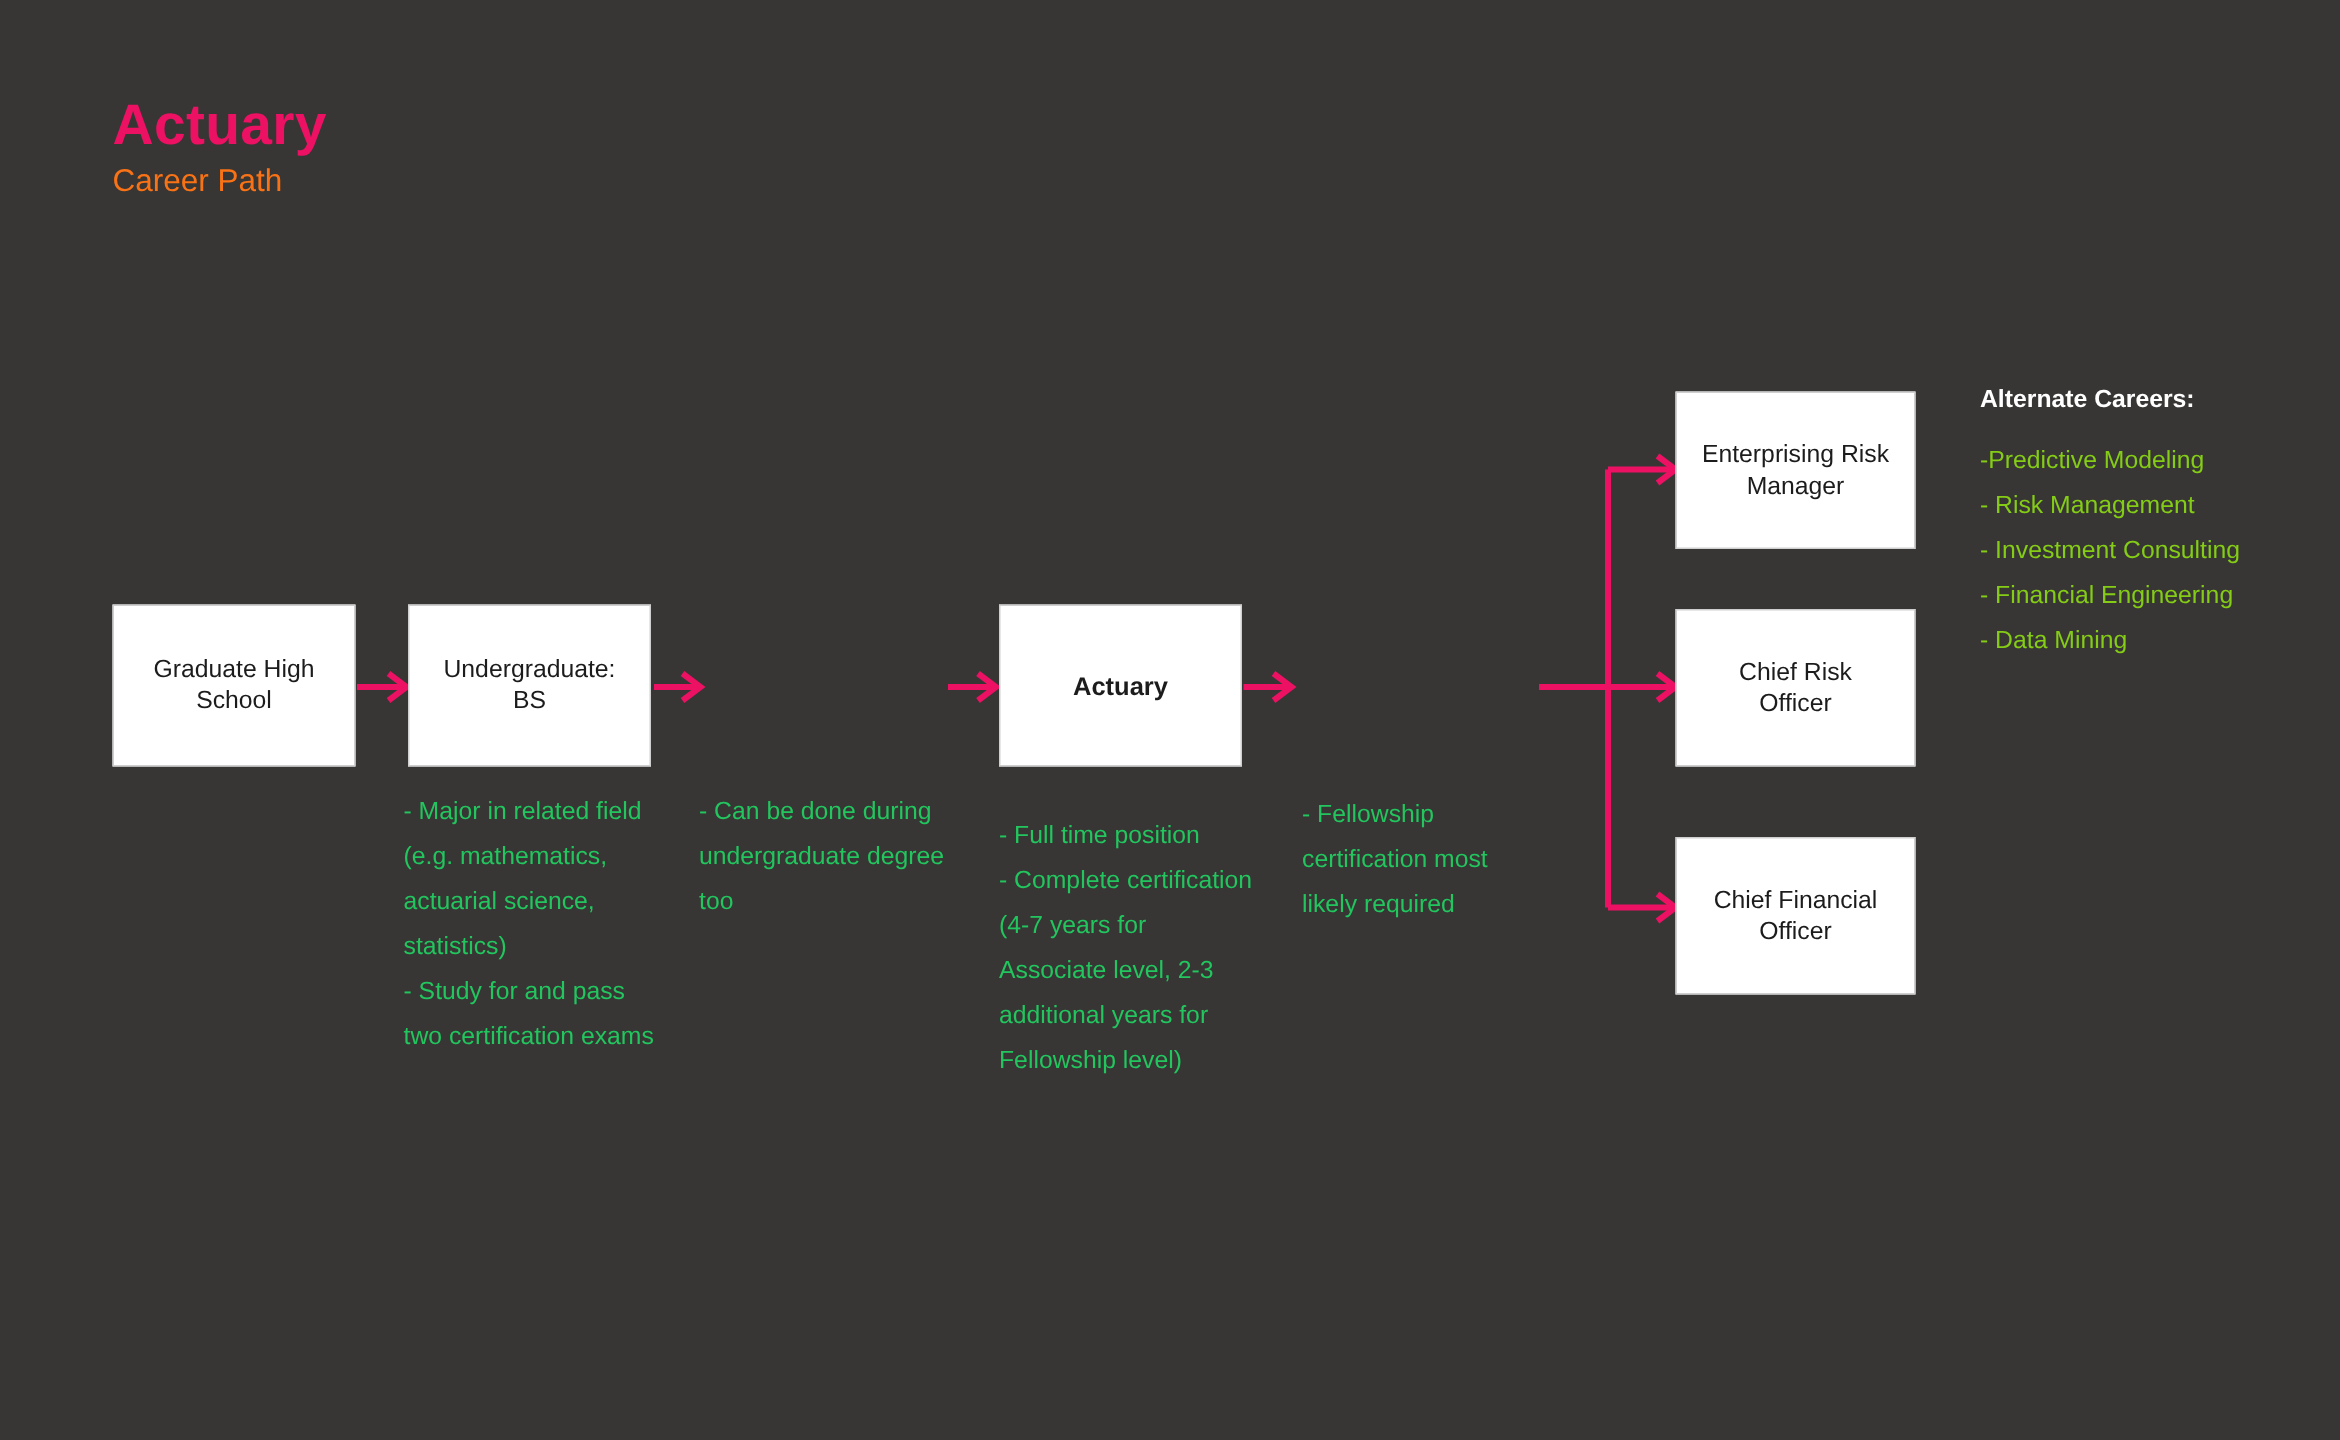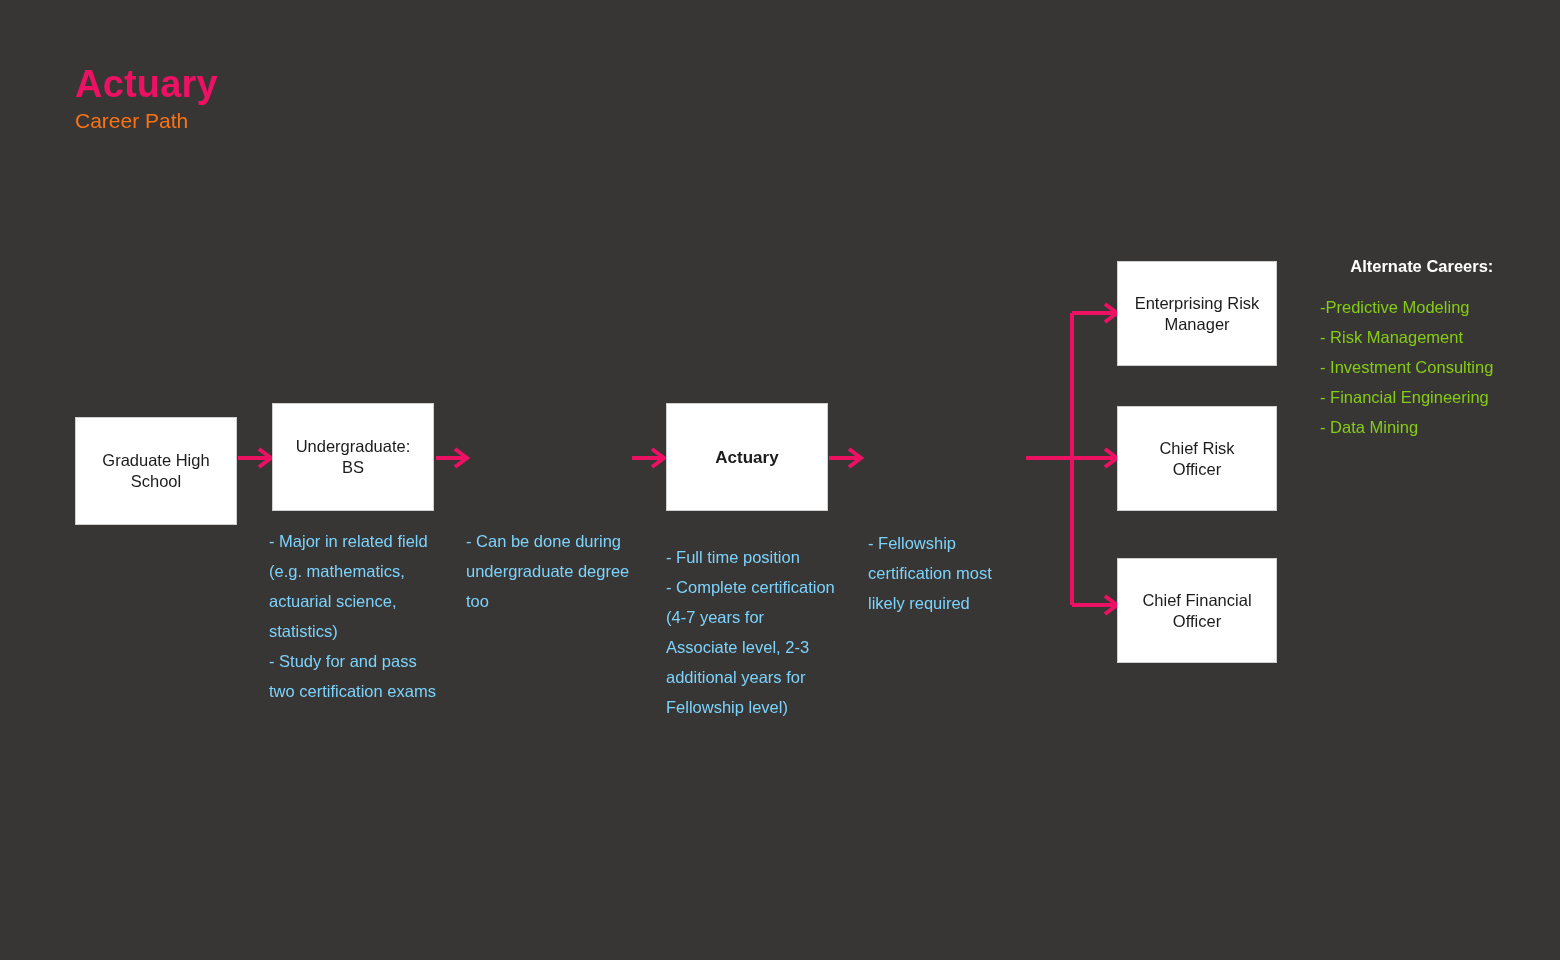--- a/index.html
+++ b/index.html
@@ -47,35 +47,34 @@
     font-size: 16.5px;
     line-height: 21px;
     padding: 4px 0;
   }
   .fbox.bold { font-weight: bold; font-size: 17px; }
   .fbox span { display: block; }
 
   
   .note {
     position: absolute;
-    color: #7dd3fc;
+    color: #22c55e;
     font-size: 16.5px;
     line-height: 30px;
     white-space: pre-line;
   }
 
   
   .alt-block { position: absolute; left: 1320px; top: 256px; }
   .alt-title {
     color: #FFFFFF;
     font-size: 16.5px;
     font-weight: bold;
     line-height: 20px;
     margin-bottom: 16px;
-    text-align: right;
   }
   .alt-item {
     color: #84cc16;
     font-size: 16.5px;
     line-height: 30px;
   }
 
   
   #arrows {
     position: absolute;
@@ -115,21 +114,21 @@
       <line x1="1072" y1="313" x2="1072" y2="605"></line>
 
       <line x1="1072" y1="313" x2="1114" y2="313"></line>
       <polyline points="1105,304 1117,313 1105,322"></polyline>
 
       <line x1="1072" y1="605" x2="1114" y2="605"></line>
       <polyline points="1105,596 1117,605 1105,614"></polyline>
     </g>
   </svg>
 
-  <div class="fbox" style="left:75px; top:403px; width:162px; height:108px;margin-top:14px;">
+  <div class="fbox" style="left:75px; top:403px; width:162px; height:108px;">
     <div>
       <span>Graduate High</span>
       <span>School</span>
     </div>
   </div>
 
   <div class="fbox" style="left:272px; top:403px; width:162px; height:108px;text-align:center;">
     <div>
       <span>Undergraduate:</span>
       <span>BS</span>

